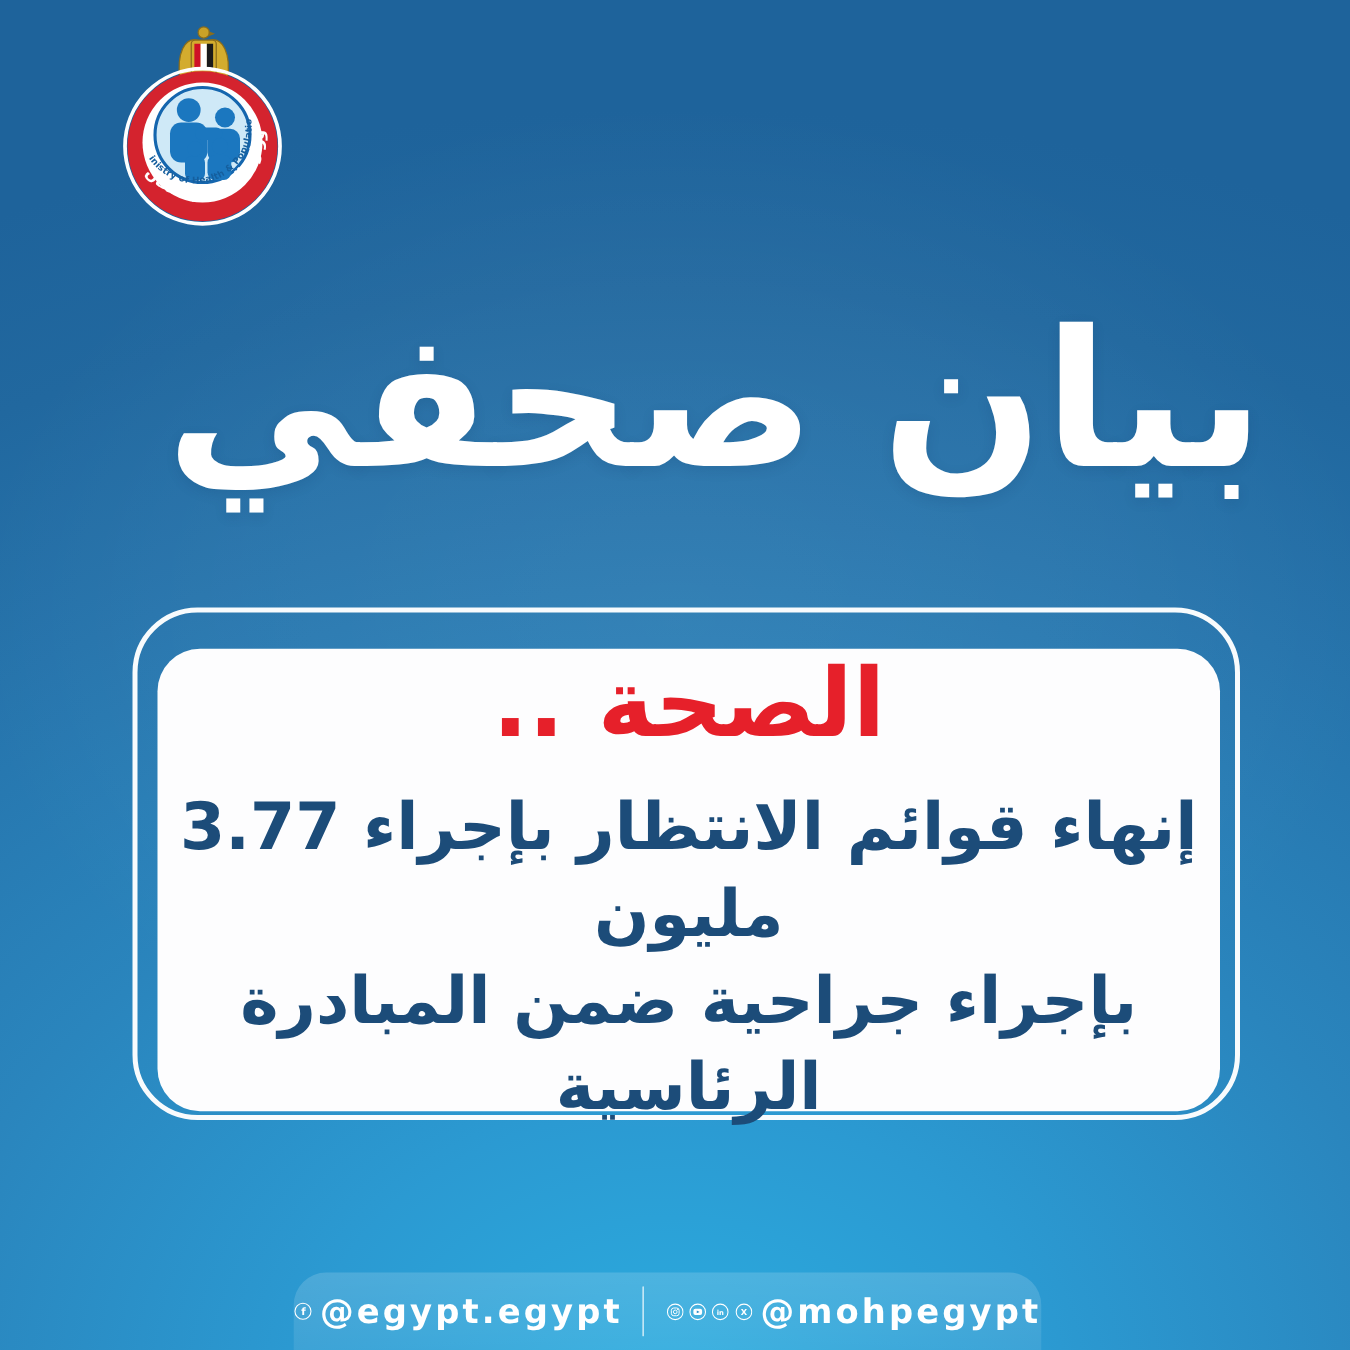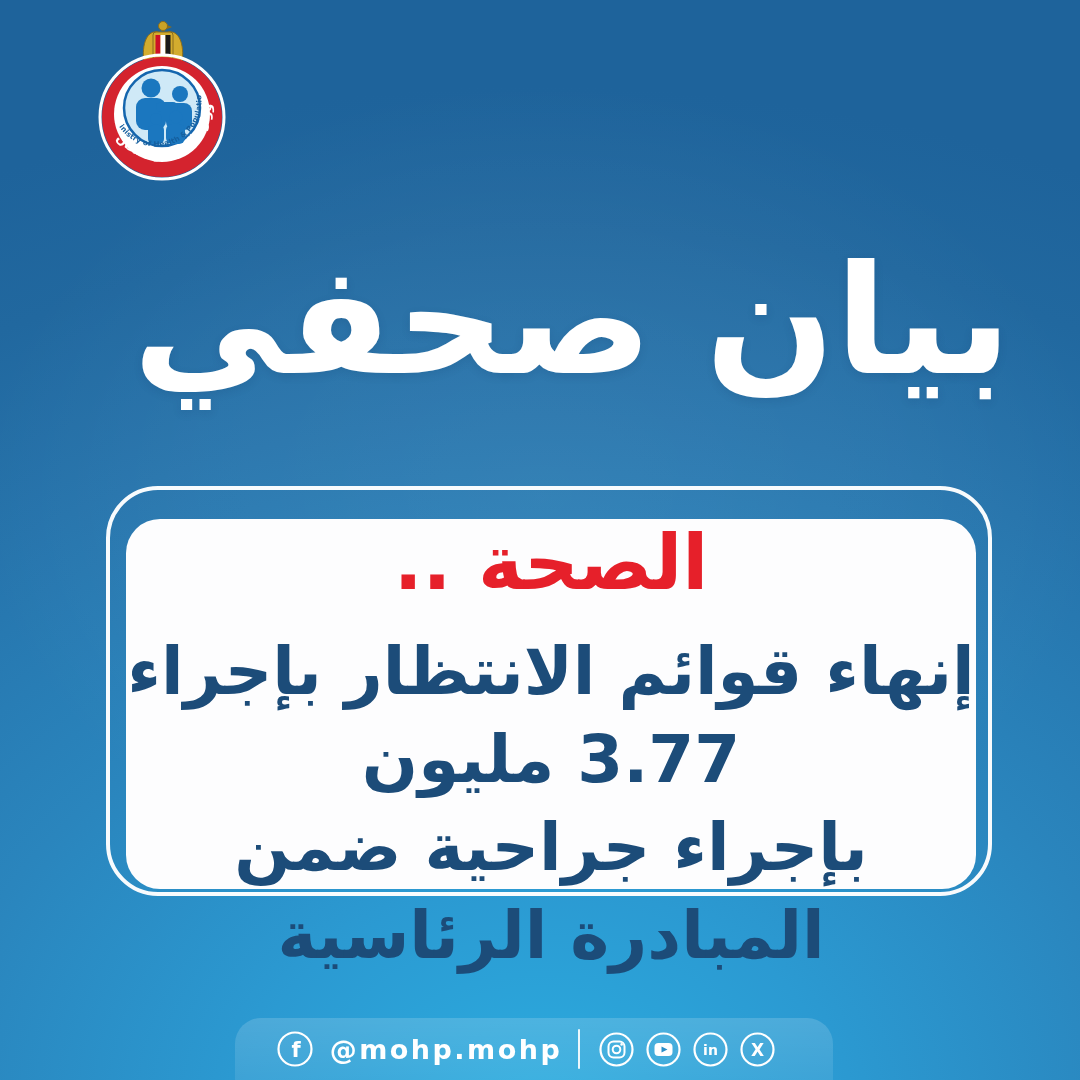--- a/index.html
+++ b/index.html
@@ -33,21 +33,21 @@
     display:flex;flex-direction:column;align-items:center;
     box-sizing:border-box;margin-top:12px;
   }
   .card-heading{
     direction:rtl;text-align:center;
     font-size:76px;font-weight:bold;line-height:1.15;
   }
   .card-body{
     direction:rtl;text-align:center;
     margin-top:22px;
-    font-size:66px;font-weight:bold;line-height:1.33;
+    font-size:52px;font-weight:bold;line-height:1.33;
   }
   
   .footer-pill{
     position:absolute;left:235px;top:1018px;width:598px;height:92px;
     border-radius:26px;
     background:linear-gradient(180deg, rgba(255,255,255,0.16), rgba(255,255,255,0.05));
   }
   .footer-row{
     position:absolute;left:235px;top:1018px;width:598px;height:62px;
     display:flex;align-items:center;justify-content:center;
@@ -129,21 +129,21 @@
   </div>
 
   <div class="footer-pill"></div>
   <div class="footer-row">
 
     <svg class="icon" width="38" height="38" viewBox="0 0 38 38">
       <circle cx="19" cy="19" r="16.5" fill="none" stroke="#ffffff" stroke-width="2.2"></circle>
       <text x="20" y="27" text-anchor="middle" font-size="21" font-weight="bold" fill="#ffffff">f</text>
     </svg>
     <span class="gap-md"></span>
-    <span class="handle">@mohp.mohp</span>
+    <span class="handle">@egypt.egypt</span>
 
     <span class="divider"></span>
 
     <svg class="icon" width="37" height="37" viewBox="0 0 37 37">
       <circle cx="18.5" cy="18.5" r="16" fill="none" stroke="#ffffff" stroke-width="2.2"></circle>
       <rect x="10.5" y="10.5" width="16" height="16" rx="5" fill="none" stroke="#ffffff" stroke-width="2"></rect>
       <circle cx="18.5" cy="18.5" r="3.8" fill="none" stroke="#ffffff" stroke-width="2"></circle>
       <circle cx="23.6" cy="13.4" r="1.3" fill="#ffffff"></circle>
     </svg>
     <span class="gap-sm"></span>
@@ -160,15 +160,16 @@
       <text x="18.5" y="24" text-anchor="middle" font-size="14" font-weight="bold" fill="#ffffff">in</text>
     </svg>
     <span class="gap-sm"></span>
 
     <svg class="icon" width="37" height="37" viewBox="0 0 37 37">
       <circle cx="18.5" cy="18.5" r="16" fill="none" stroke="#ffffff" stroke-width="2.2"></circle>
       <text x="18.5" y="25" text-anchor="middle" font-size="17" font-weight="bold" fill="#ffffff">X</text>
     </svg>
 
     <span class="gap-md"></span>
+    <span class="handle">@mohpegypt</span>
   </div>
 
 </div>
 
 </body></html>

